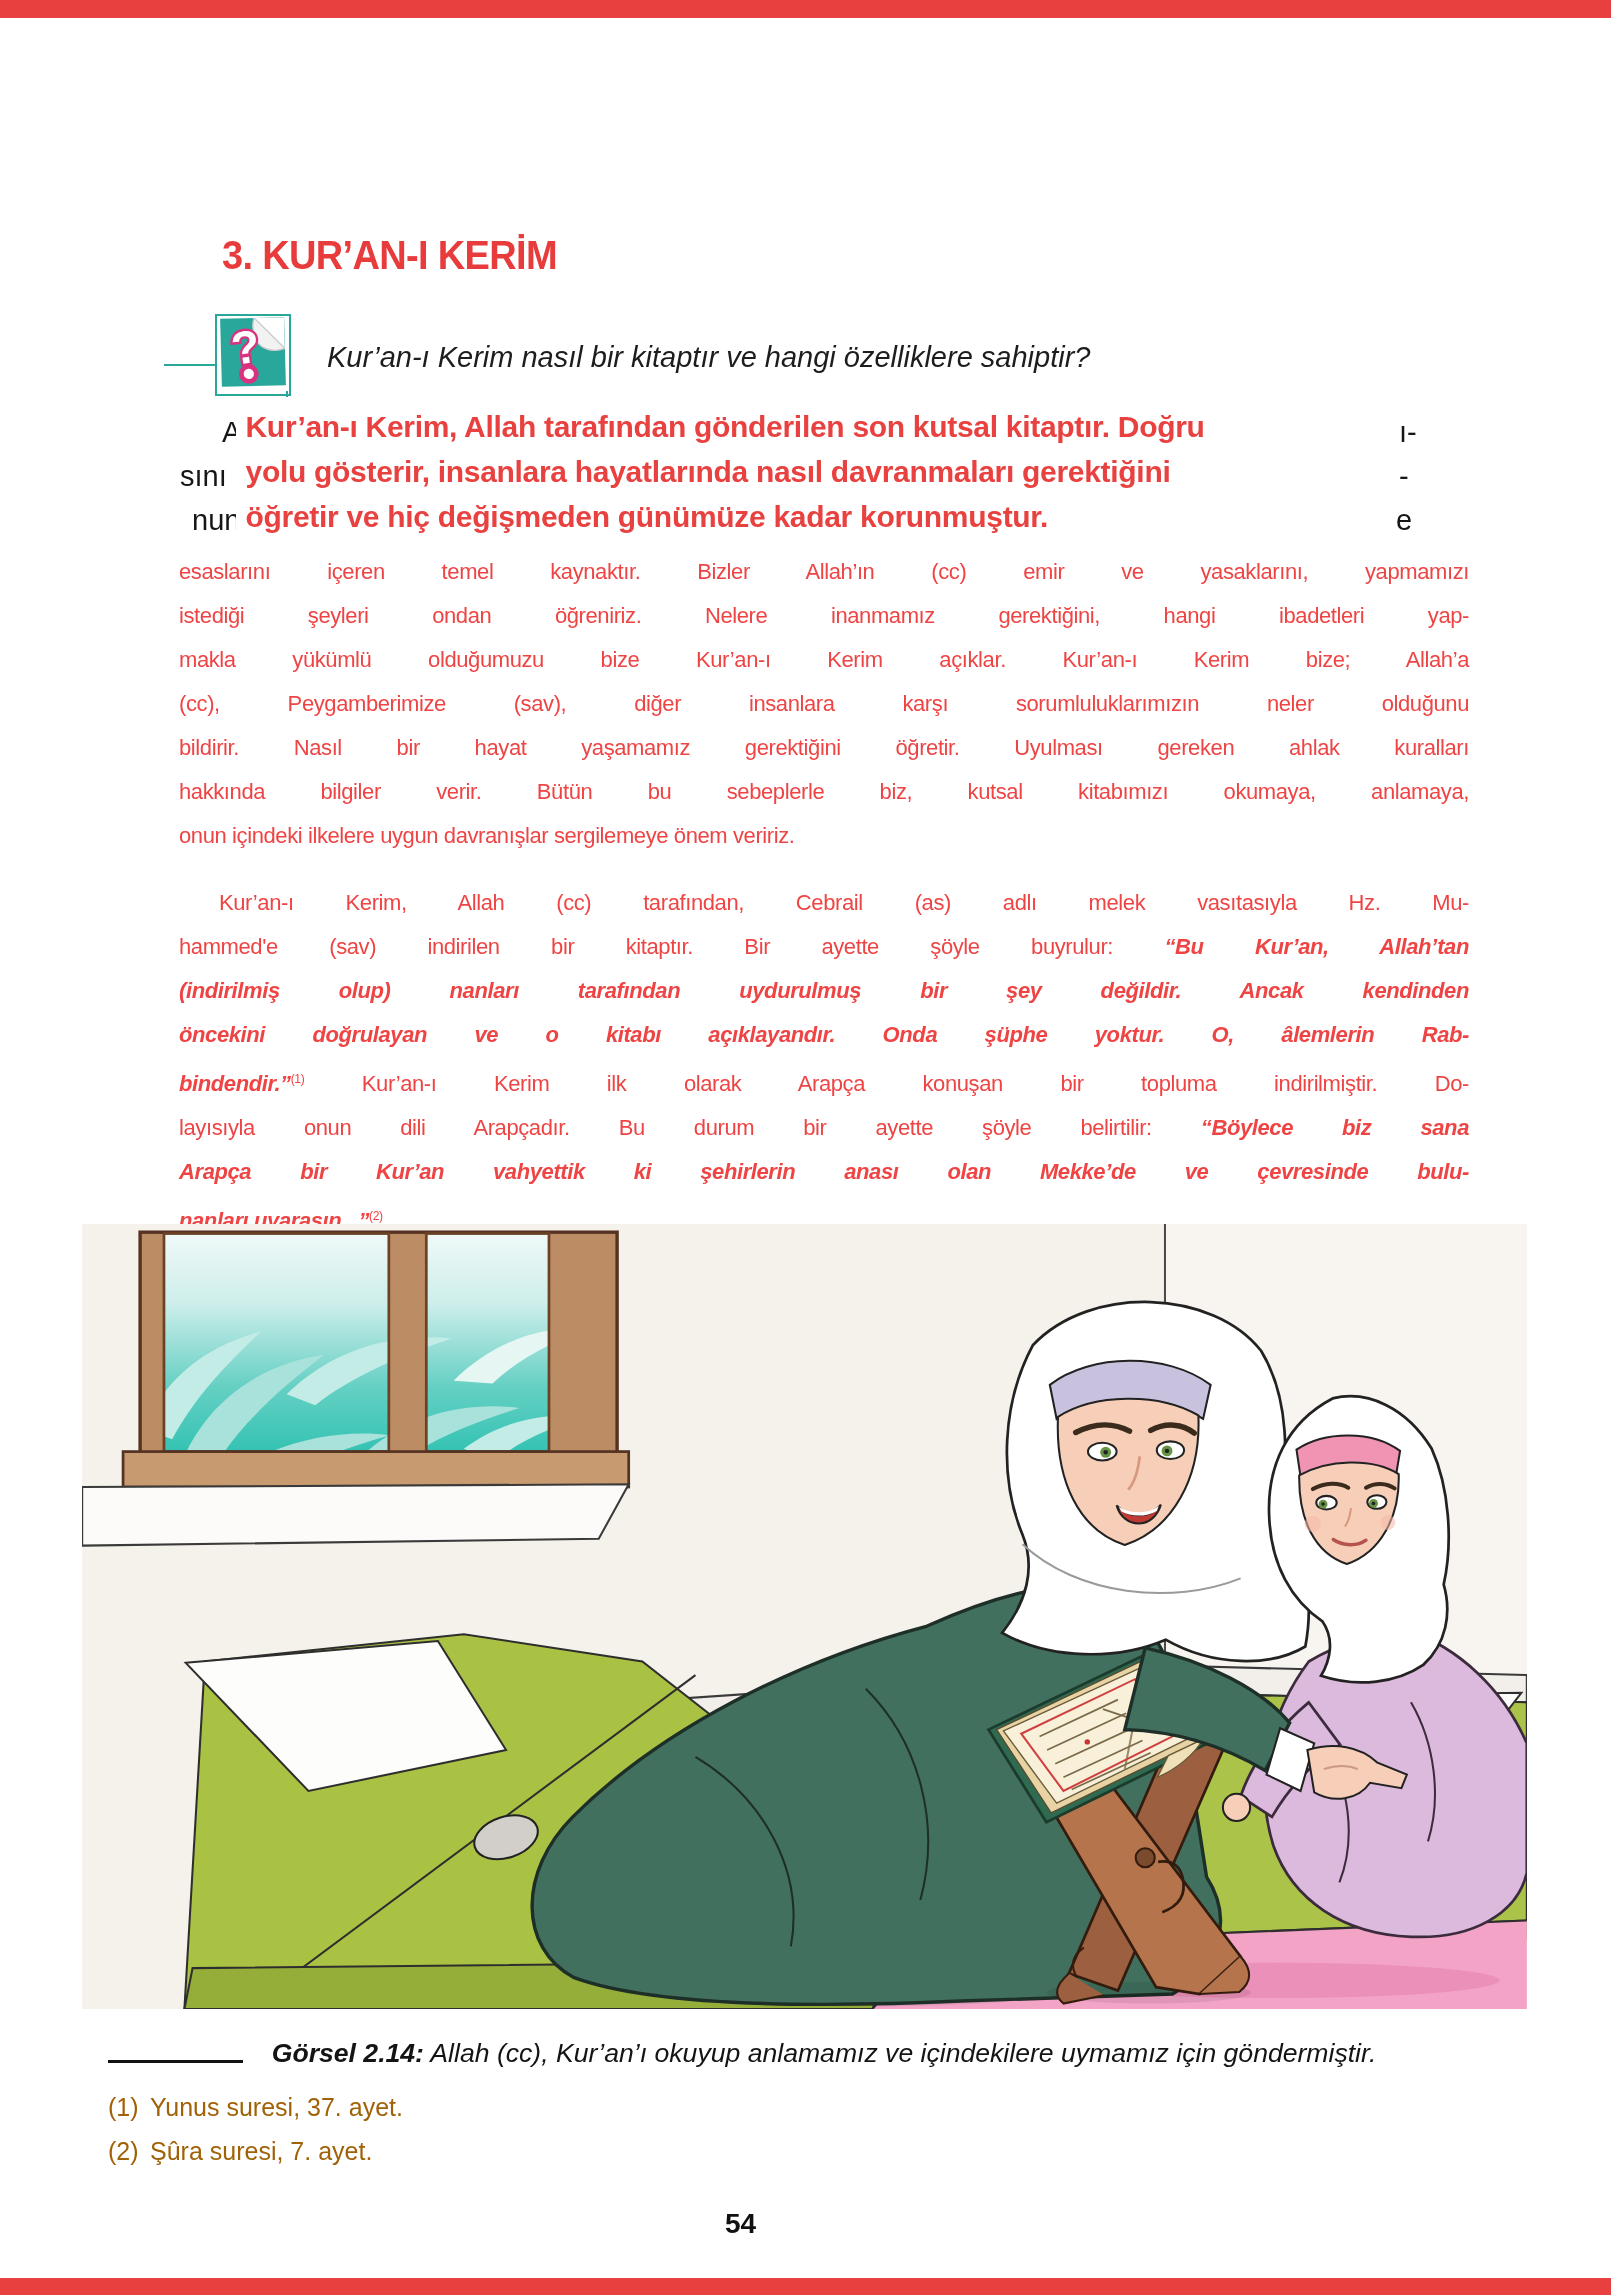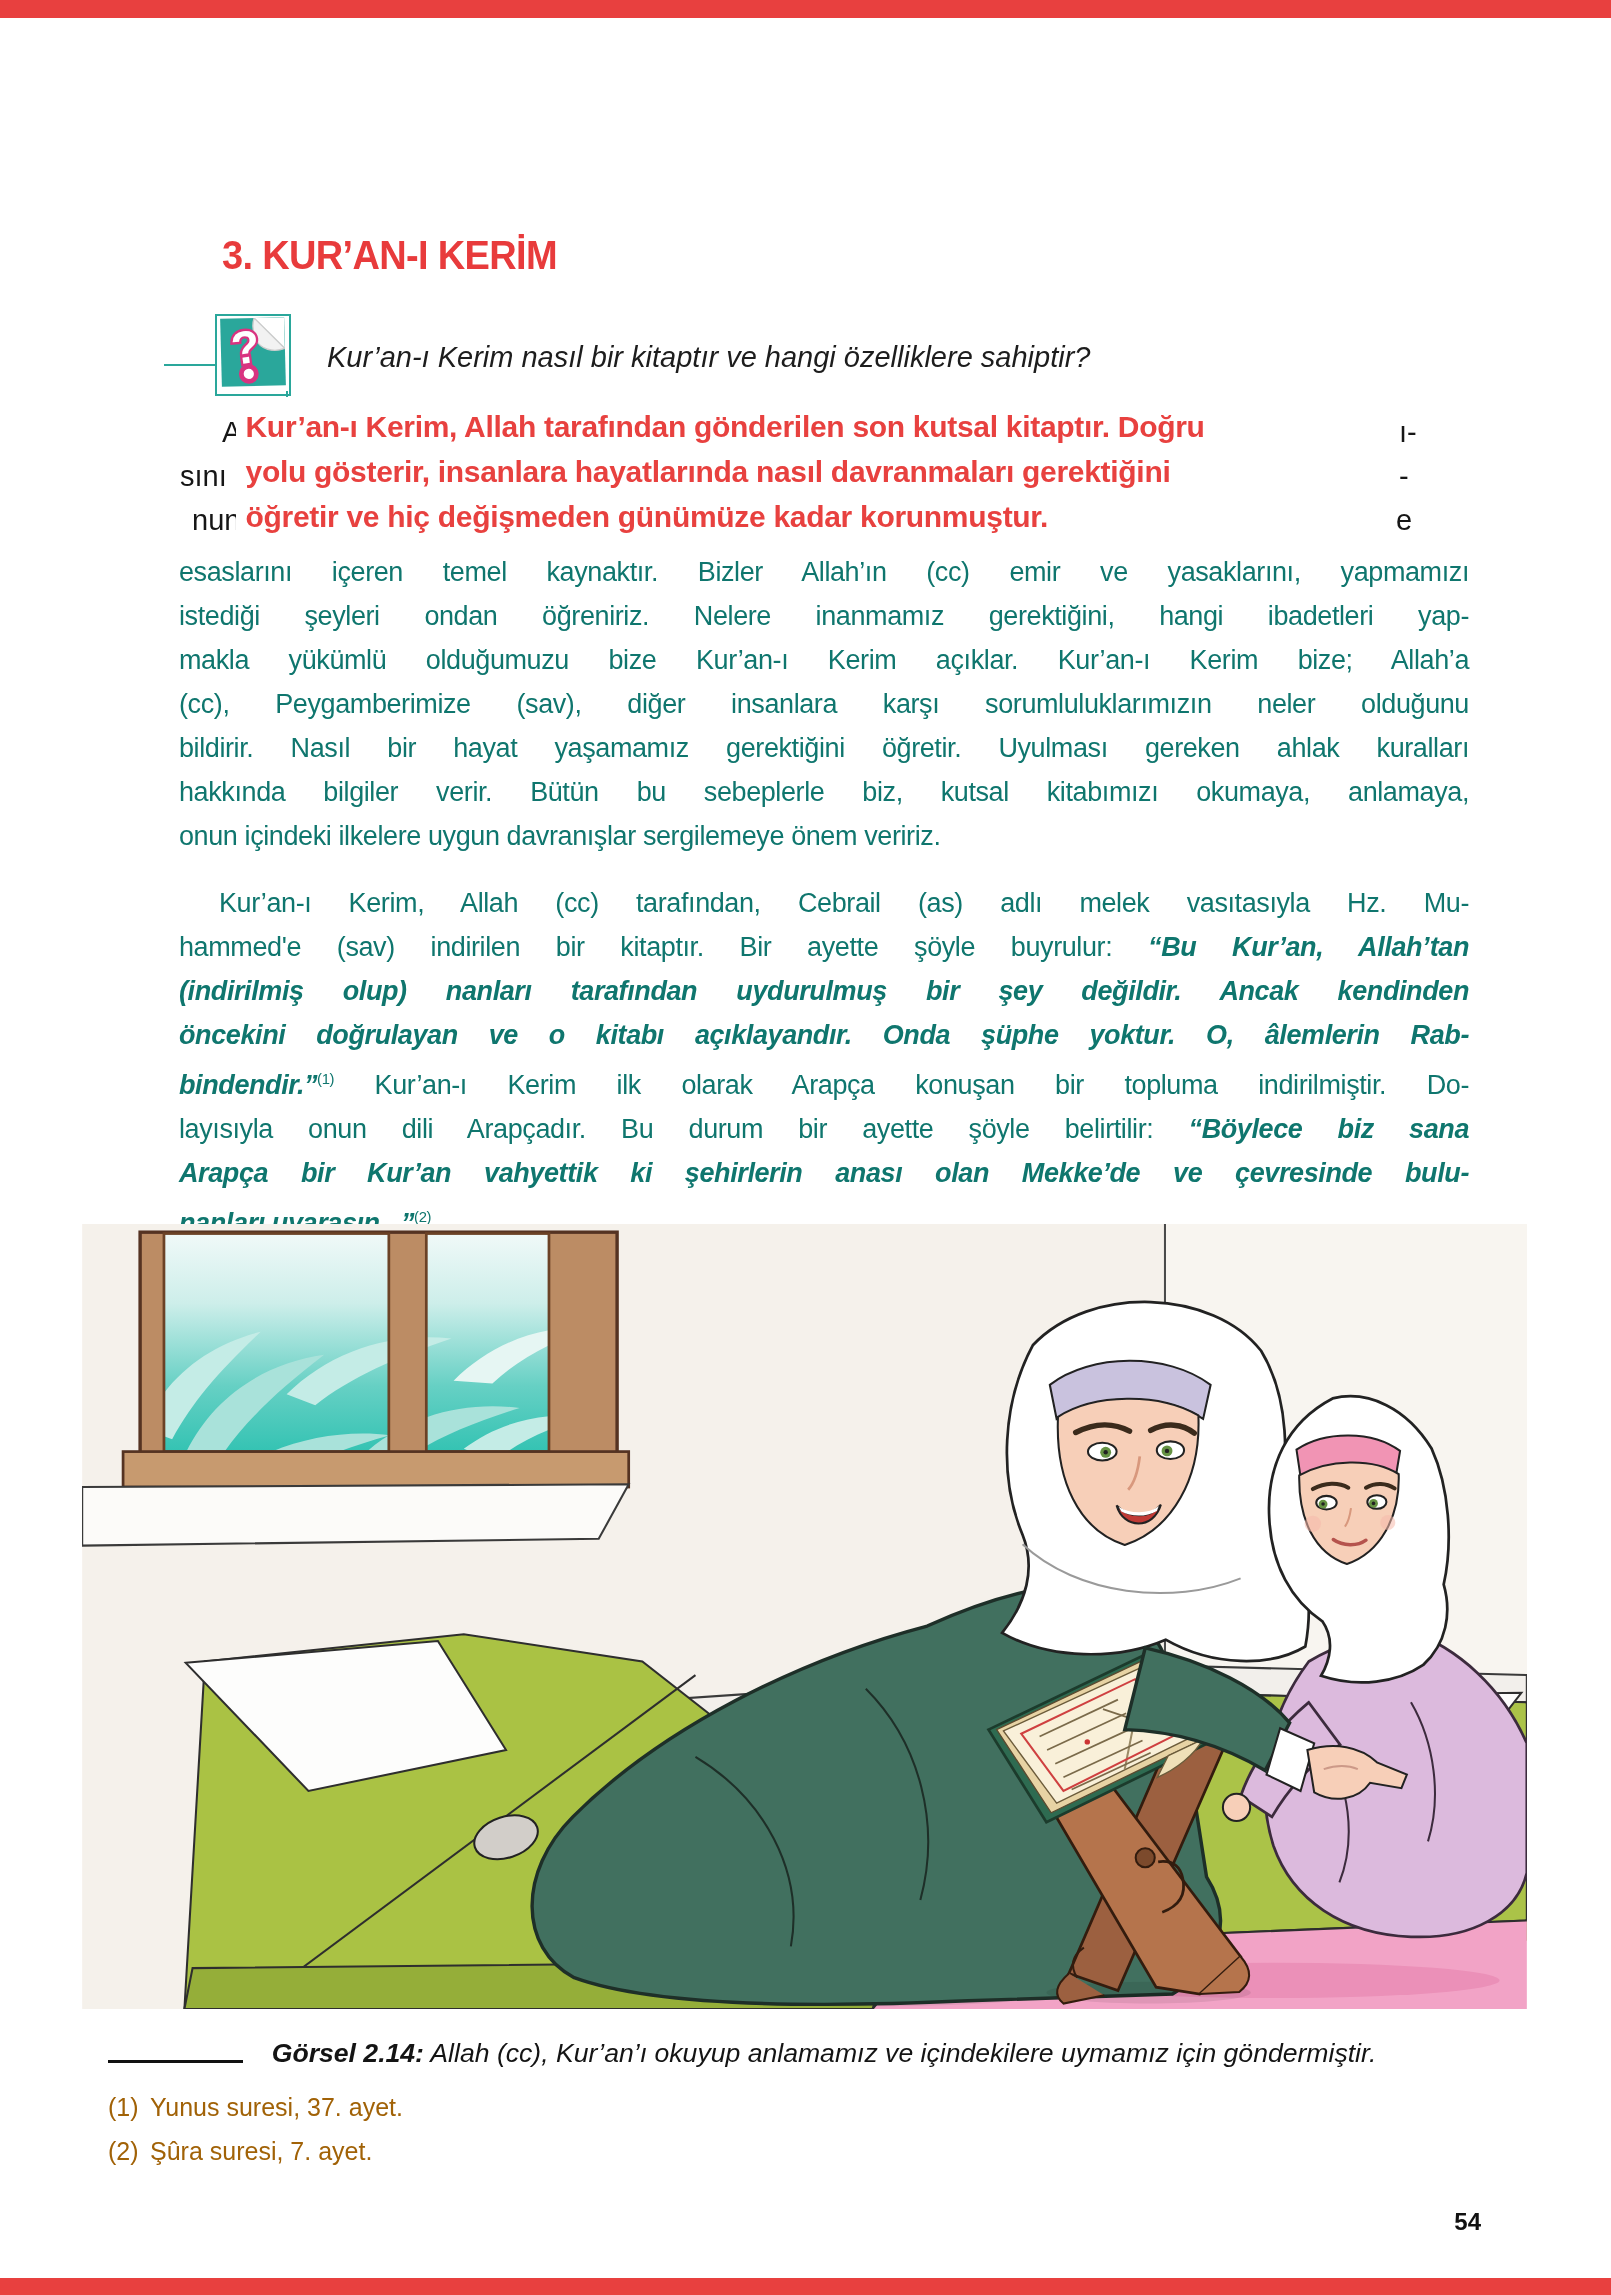--- a/index.html
+++ b/index.html
@@ -32,21 +32,21 @@
   .overlay-box{padding-top:6.8px;box-sizing:border-box;}
   
   .frag{font-size:29px;color:#161616;white-space:nowrap;line-height:34px;}
   .frag-a{left:222px;top:415px;}
   .frag-sini{left:180px;top:459px;}
   .frag-nun{left:192px;top:503px;}
   .frag-r1{left:1399px;top:415px;}
   .frag-r2{left:1399px;top:459px;}
   .frag-r3{left:1396px;top:503px;}
   
-  .para{width:1290px;font-size:27px;color:#0f766e;letter-spacing:-0.4px;}
+  .para{width:1290px;font-size:22px;color:#ef4444;letter-spacing:-0.4px;}
   .p1{left:179px;top:550px;}
   .p2{left:179px;top:881px;}
   .bline{
     line-height:44px;white-space:nowrap;text-align:justify;text-align-last:justify;
   }
   .bline.is-last{text-align-last:left;}
   .bline.indent{padding-left:40px;}
   .bi{font-weight:bold;font-style:italic;}
   sup.fn{font-size:0.55em;vertical-align:super;font-weight:normal;font-style:normal;}
   
@@ -54,21 +54,21 @@
   .figure svg{display:block;width:1445px;height:785px;}
   
   .caption-rule{left:108px;top:2060px;width:135px;height:3.4px;background:#111;}
   .caption{left:179px;top:2026px;width:1290px;text-align:center;font-size:26.6px;font-style:italic;color:#141414;white-space:nowrap;margin-top:12px;}
   .caption .cap-label{font-weight:bold;}
   
   .footnotes{left:108px;top:2085px;font-size:25px;color:#a16207;}
   .fnote{line-height:44px;white-space:nowrap;}
   .fnote .fmark{display:inline-block;min-width:42px;}
   
-  .pagenum{left:0;top:2208px;width:1481px;text-align:right;font-size:24px;font-weight:bold;color:#111;}
+  .pagenum{left:0;top:2208px;width:1481px;text-align:center;font-size:28px;font-weight:bold;color:#111;}
 </style>
 </head>
 <body>
 
 <div class="abs bar bar-top"></div>
 <div class="abs bar bar-bottom"></div>
 
 <div class="abs title">3. KUR’AN-I KERİM</div>
 
 <div class="abs icon-frame"></div>

